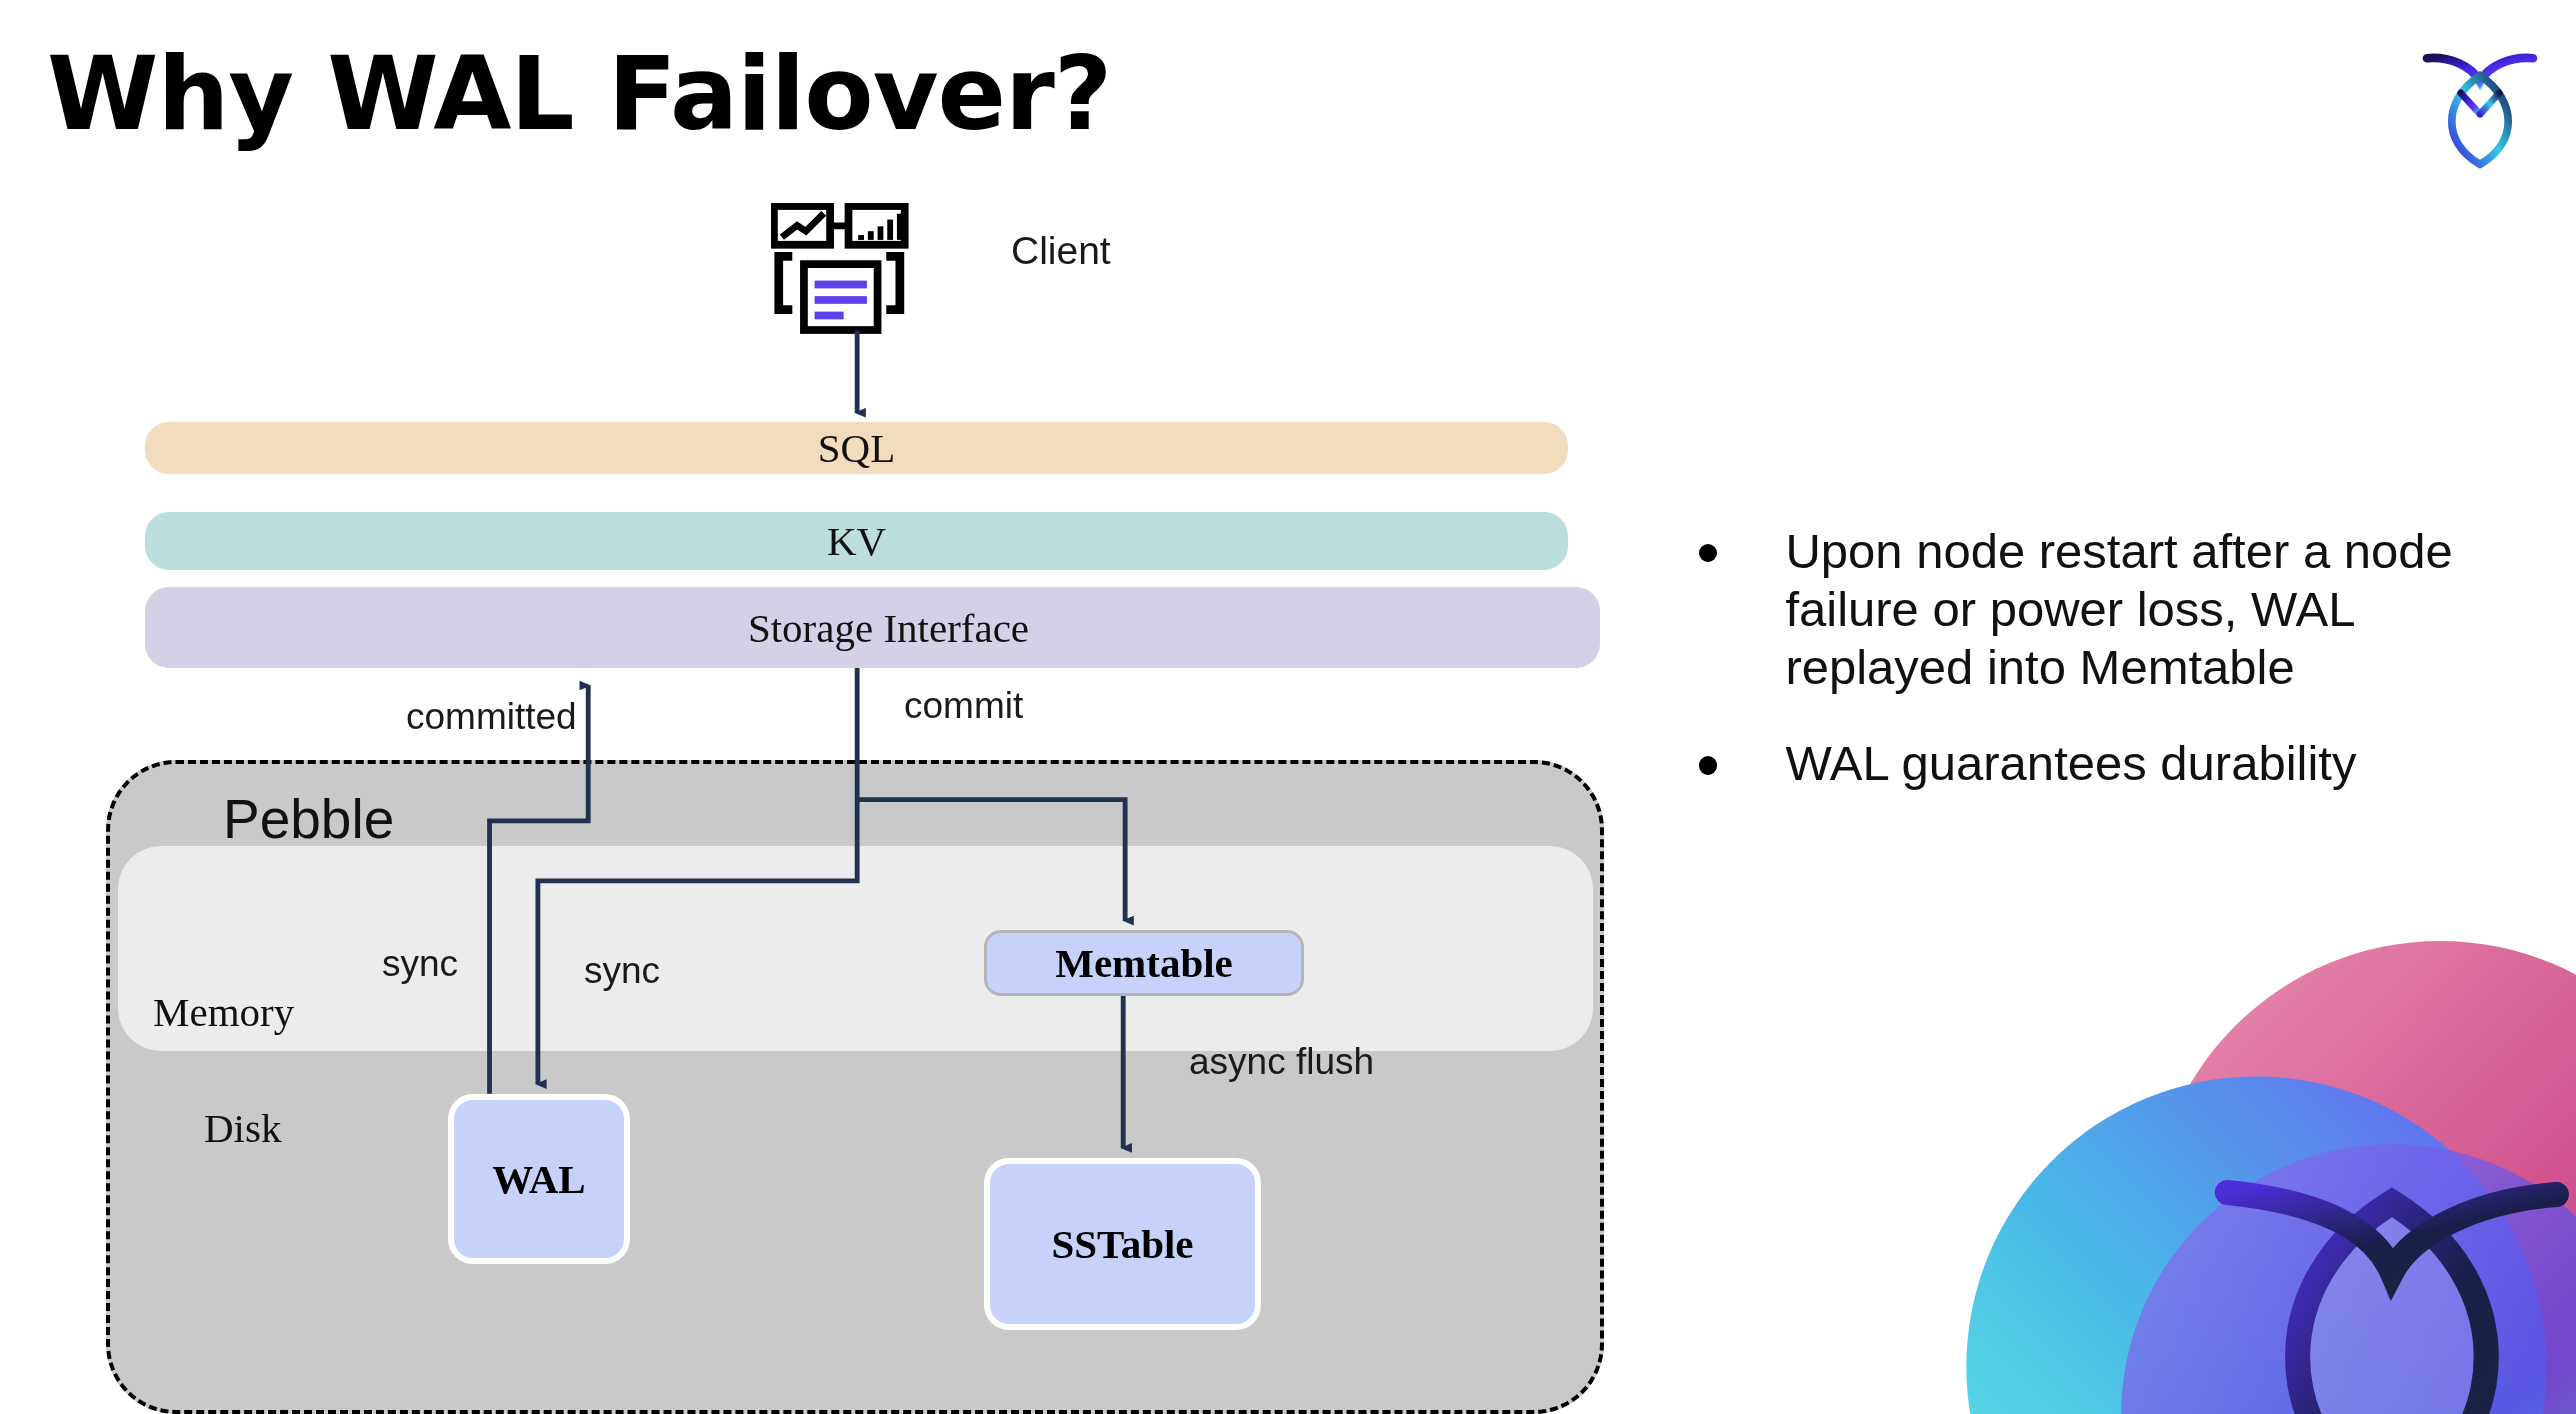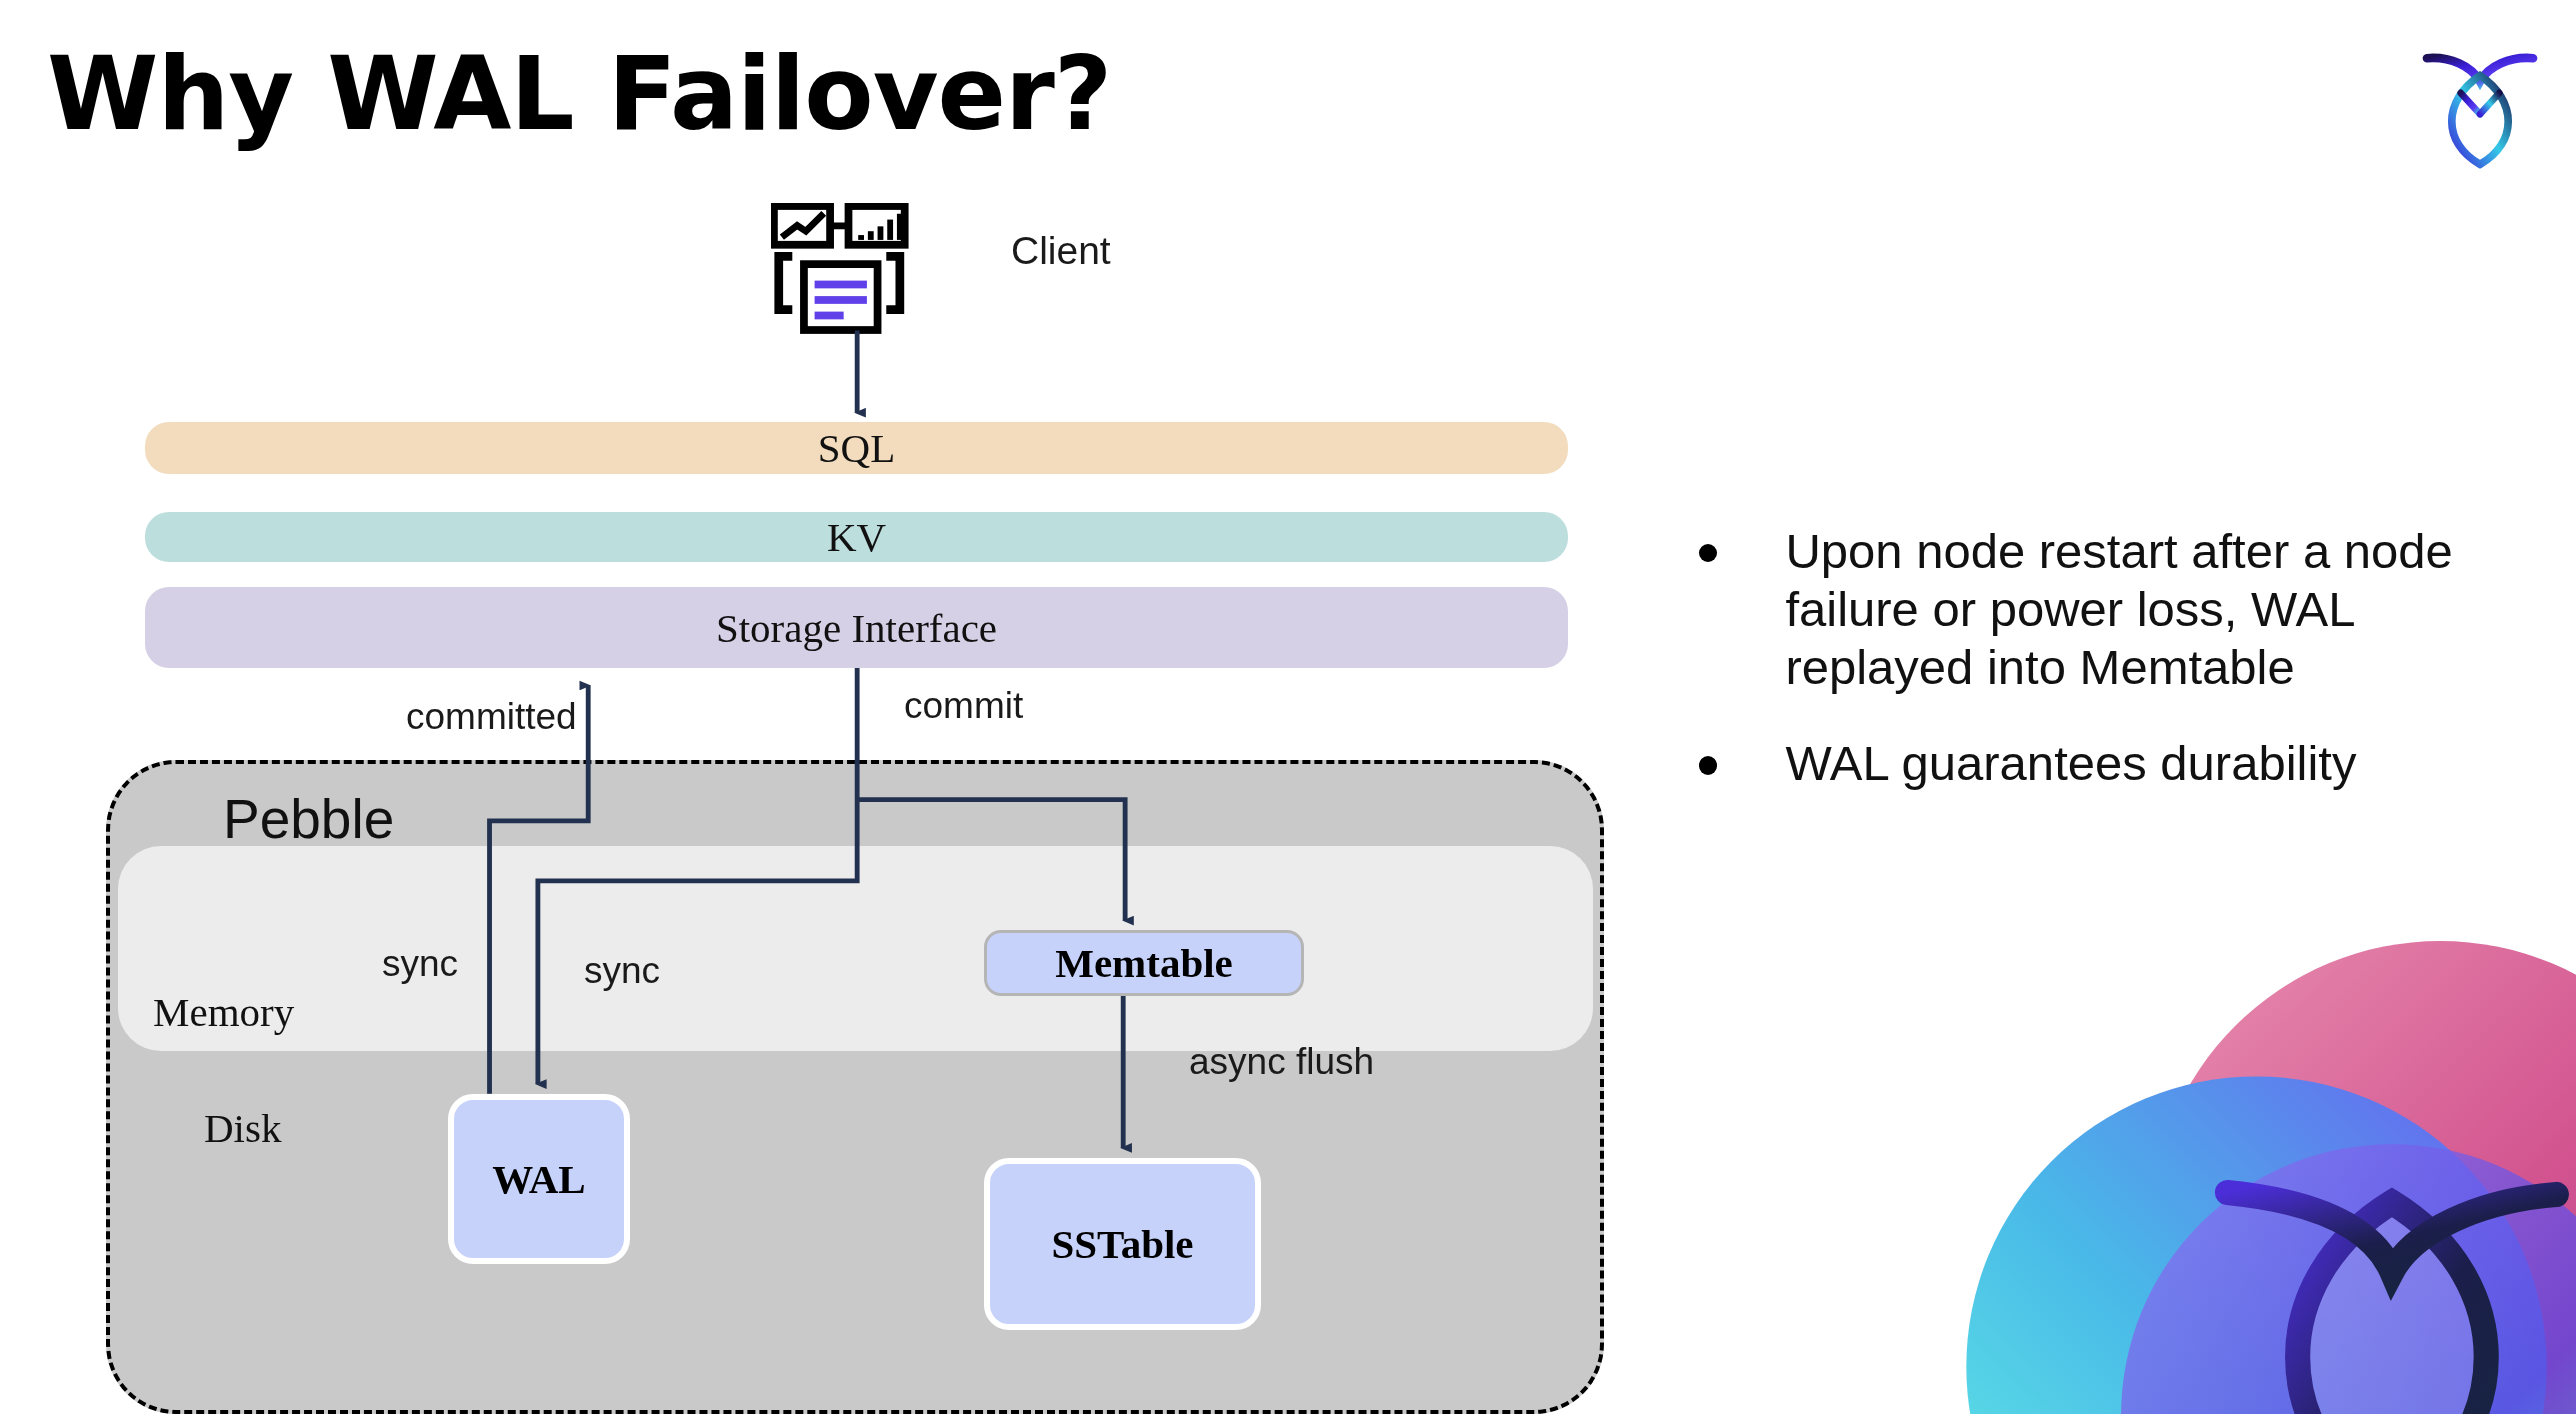--- a/index.html
+++ b/index.html
@@ -92,27 +92,28 @@
     font-size: 41px;
     color: #111111;
   }
   #layer-sql {
     top: 414px;
     height: 52px;
     background: #f2dcbd;
   }
   #layer-kv {
     top: 504px;
-    height: 50px;
+    height: 58px;
     background: #bcdedd;
   }
   #layer-storage {
     top: 579px;
     height: 81px;
     background: #d5d0e5;
+    padding-left: 32px;
   }
 
   
   #pebble-container {
     position: absolute;
     left: 106px;
     top: 752px;
     width: 1498px;
     height: 654px;
     background: #c9c9c9;

